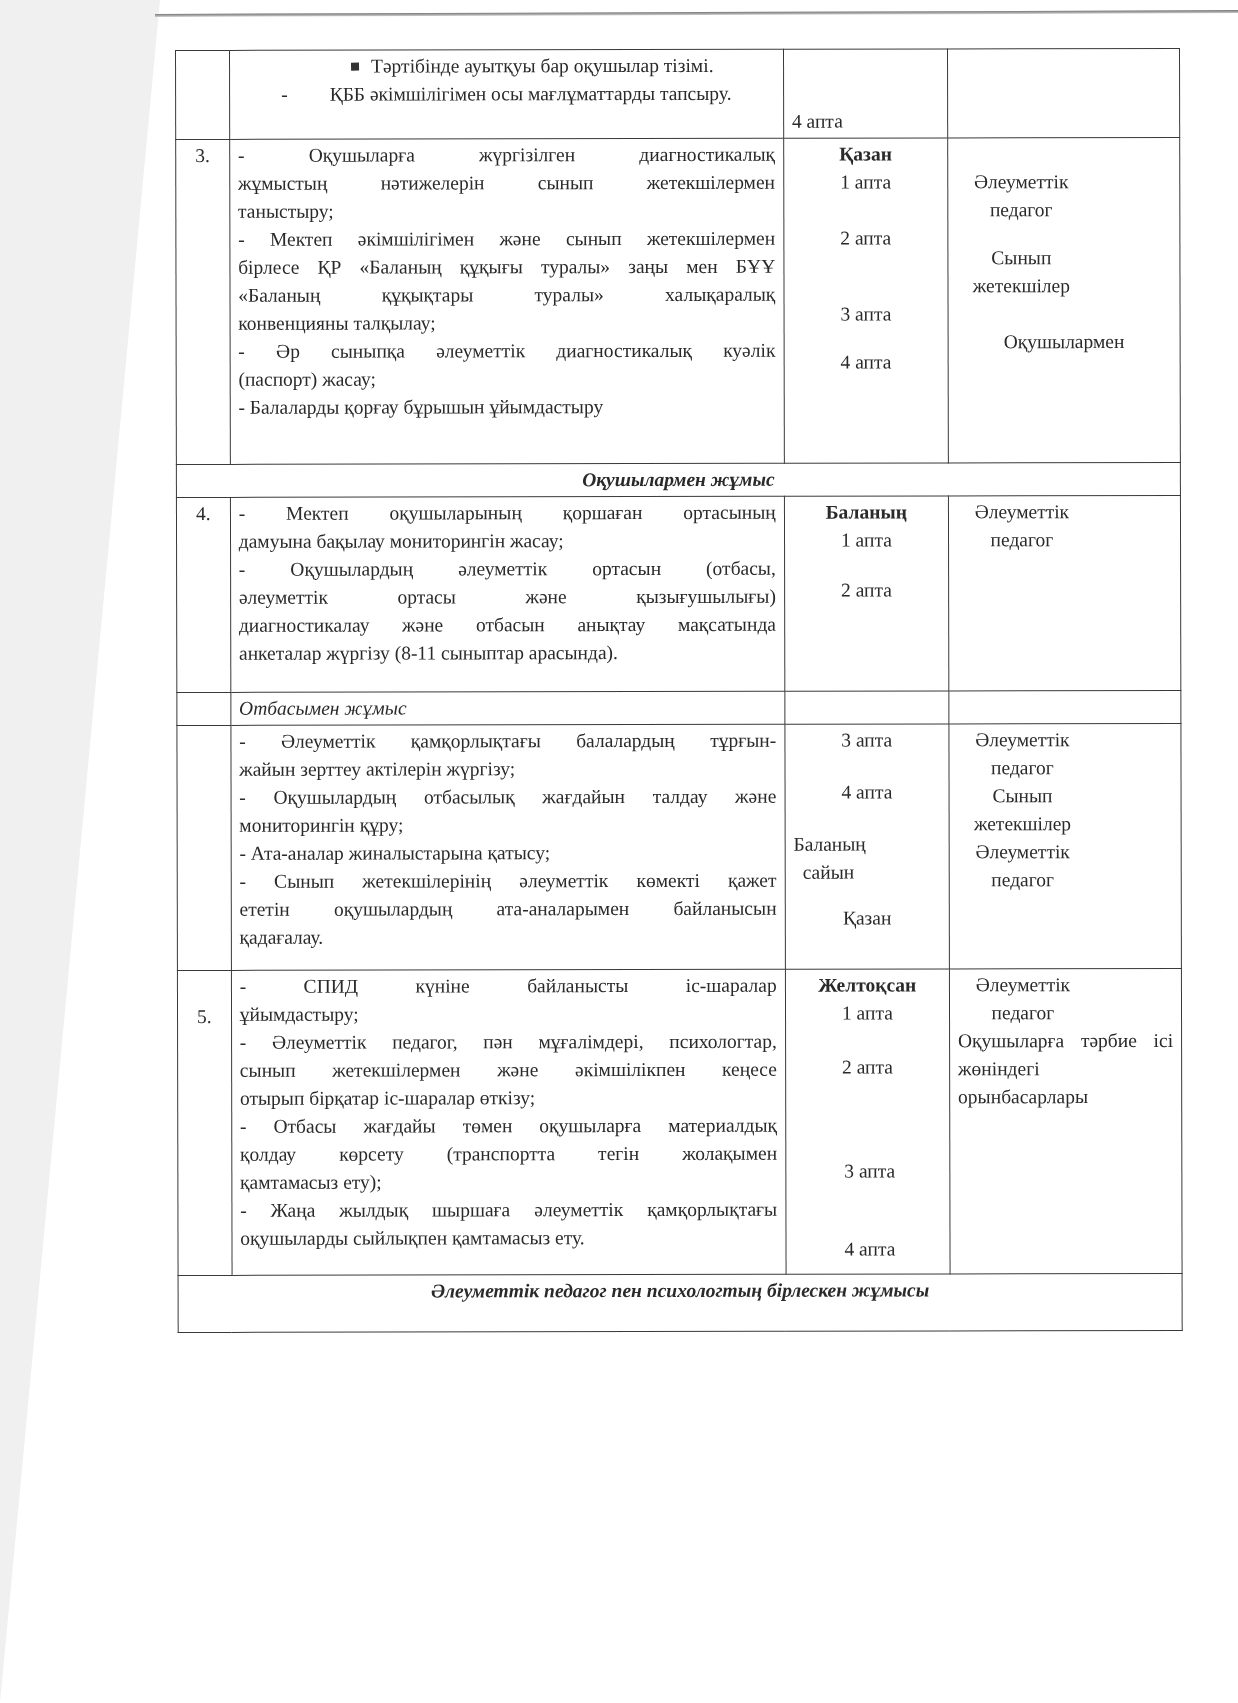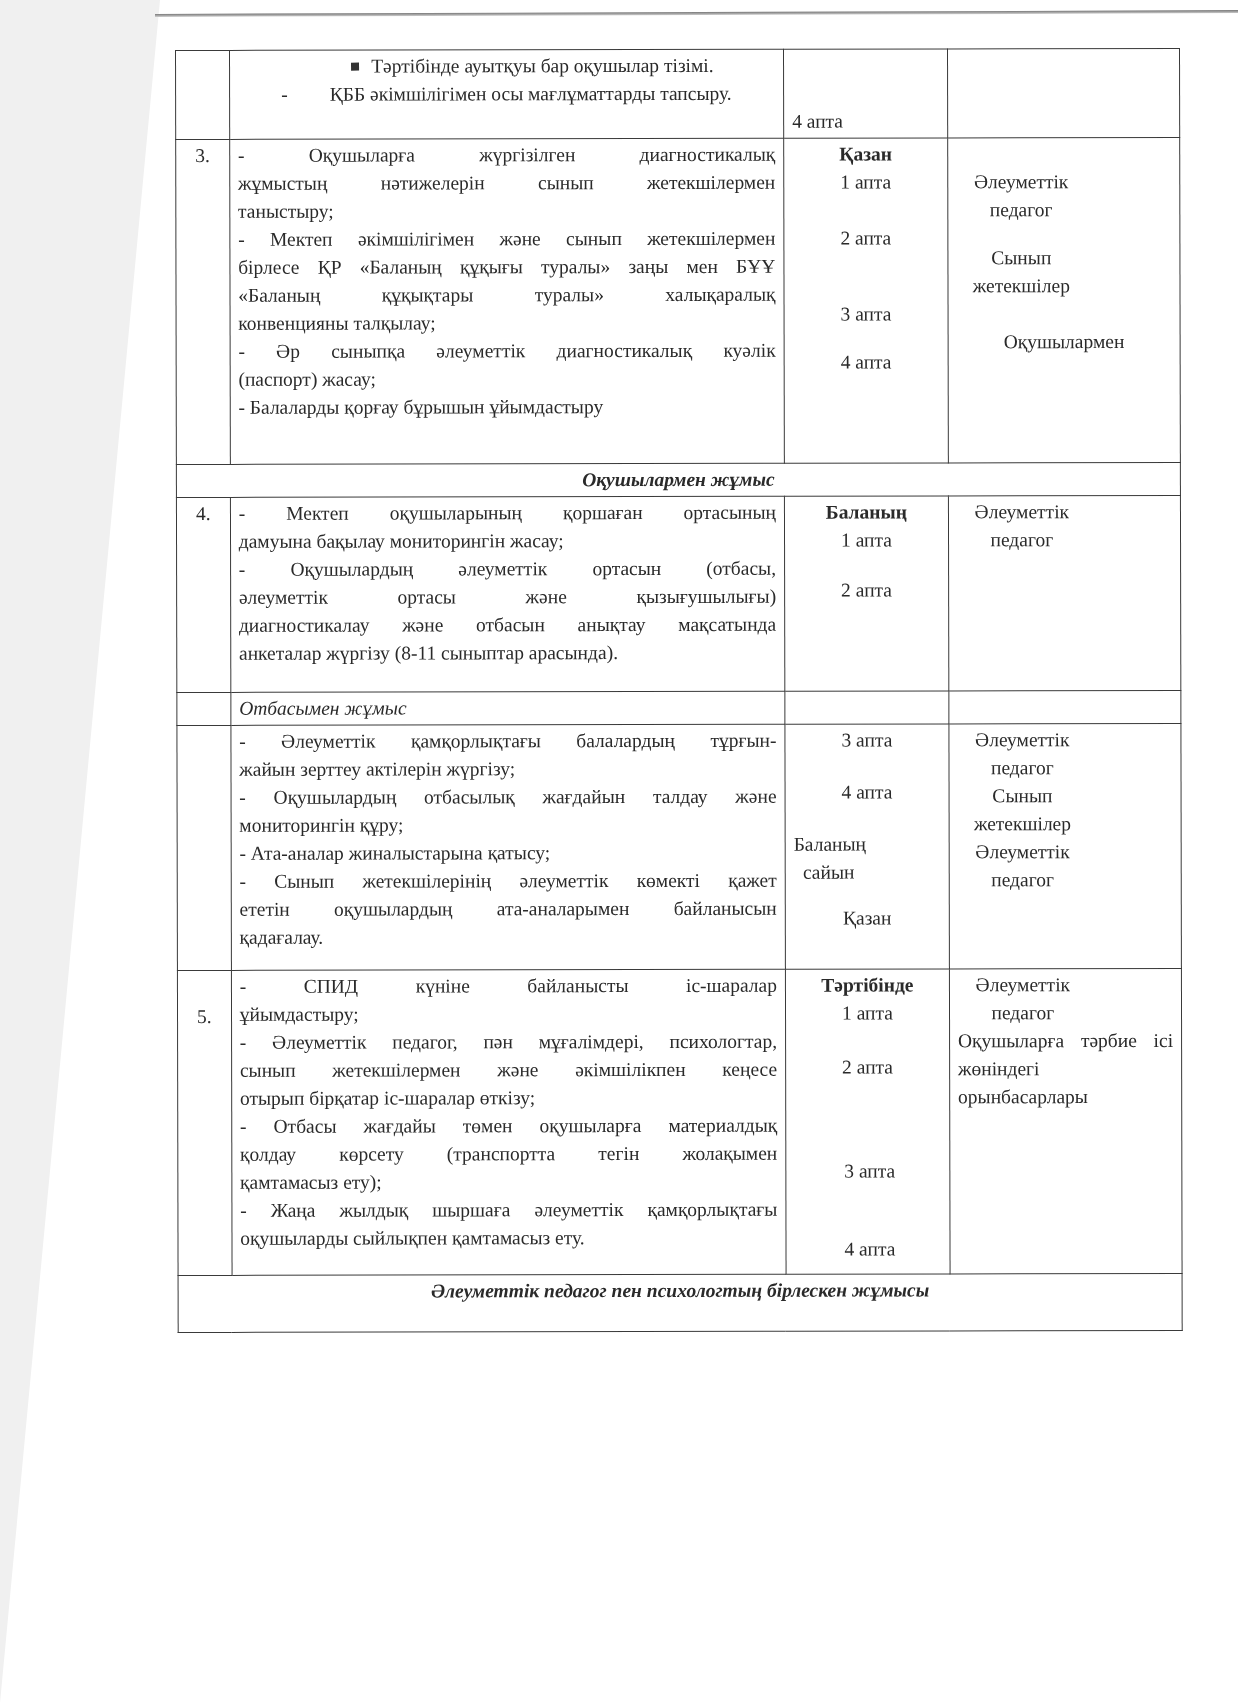--- a/index.html
+++ b/index.html
@@ -177,21 +177,21 @@
         <span class="line">- Әлеуметтік педагог, пән мұғалімдері, психологтар,</span>
         <span class="line">сынып  жетекшілермен  және  әкімшілікпен  кеңесе</span>
         <span class="line last">отырып бірқатар іс-шаралар өткізу;</span>
         <span class="line">- Отбасы жағдайы төмен оқушыларға материалдық</span>
         <span class="line">қолдау  көрсету  (транспортта  тегін  жолақымен</span>
         <span class="line last">қамтамасыз ету);</span>
         <span class="line">- Жаңа жылдық шыршаға әлеуметтік қамқорлықтағы</span>
         <span class="line last">оқушыларды сыйлықпен қамтамасыз ету.</span>
       </td>
       <td class="time">
-        <span class="resp-block month">Тәртібінде</span>
+        <span class="resp-block month">Желтоқсан</span>
         <span class="resp-block">1 апта</span>
         <span class="spacer" style="height:26px"></span>
         <span class="resp-block">2 апта</span>
         <span class="spacer" style="height:76px"></span>
         <span class="resp-block" style="padding-left:4px">3 апта</span>
         <span class="spacer" style="height:50px"></span>
         <span class="resp-block" style="padding-left:4px">4 апта</span>
       </td>
       <td class="resp">
         <span class="resp-block" style="width:130px">Әлеуметтік педагог</span>

